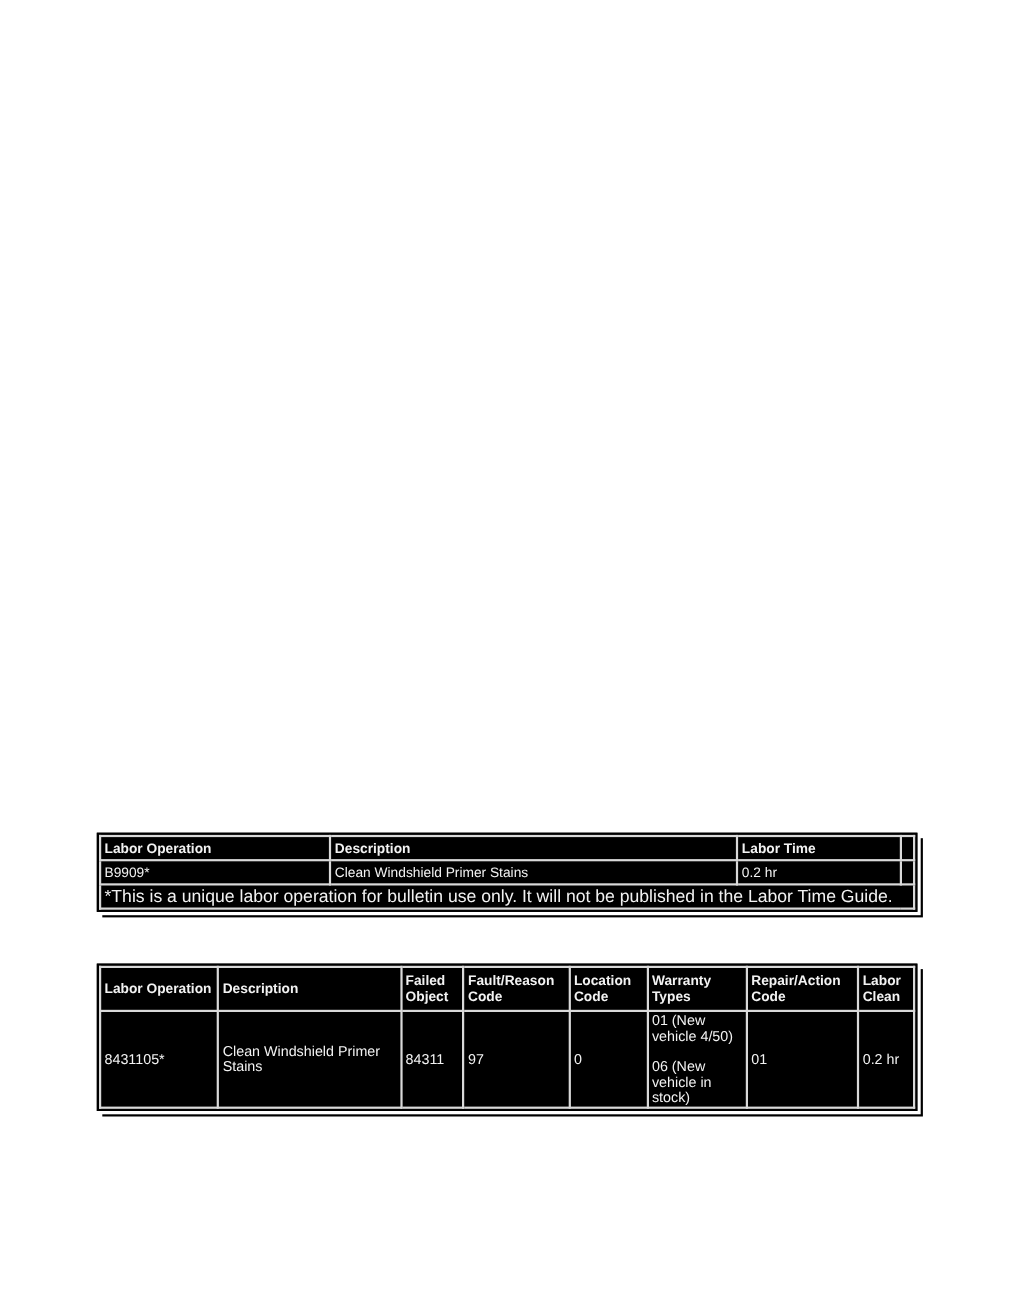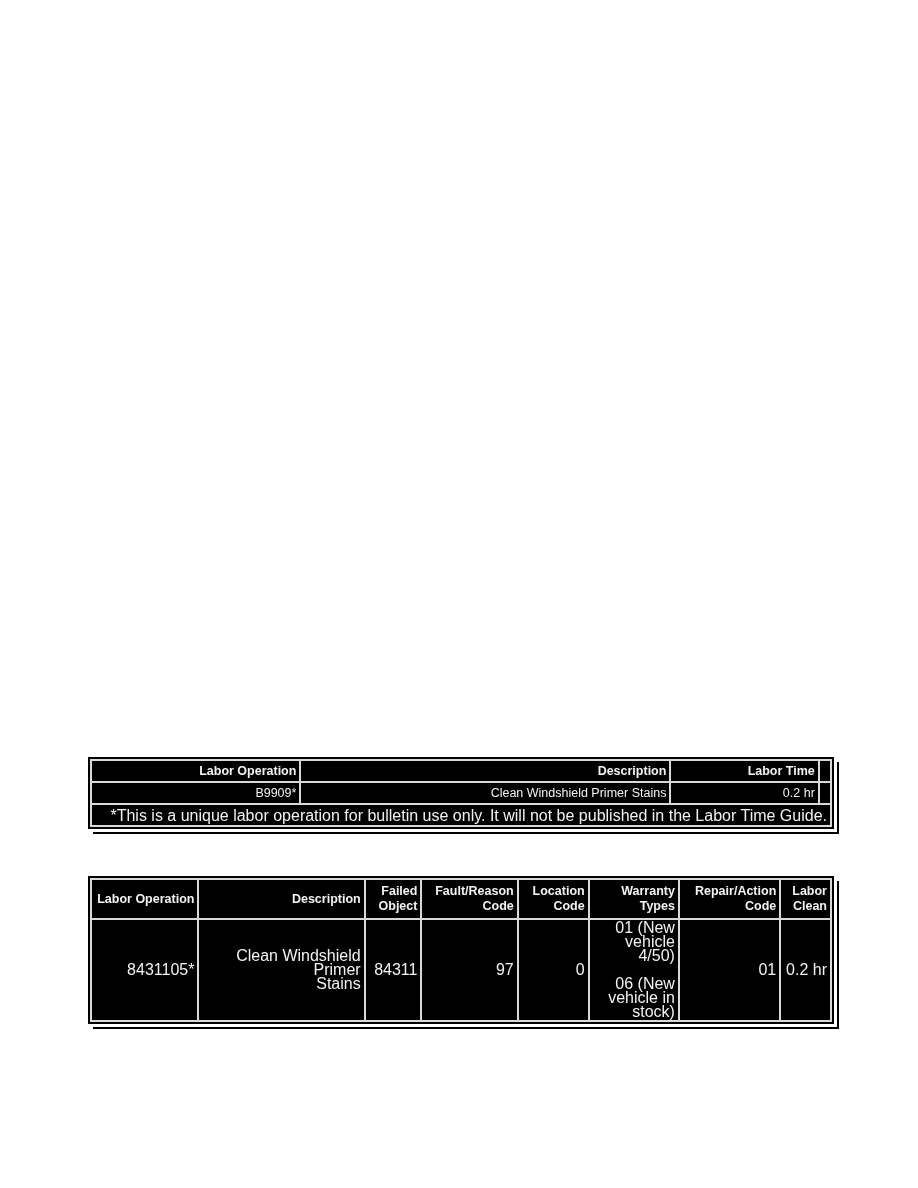--- a/index.html
+++ b/index.html
@@ -30,37 +30,37 @@
   table.scan {
     border-collapse: collapse;
     table-layout: fixed;
     width: 100%;
     background: #000000;
     color: #f2f2f2;
   }
   table.scan th,
   table.scan td {
     border: 2px solid #d9d9d9;
-    text-align: right;
+    text-align: left;
     vertical-align: middle;
     padding: 1px 3px;
     overflow: hidden;
   }
   table.scan th {
     font-weight: bold;
     font-size: 12.5px;
     line-height: 15px;
     white-space: pre-line;
   }
   .tbl-wrap-1 tr { height: 22px; }
   .tbl-wrap-1 td { font-size: 12.5px; margin-left: 20px; }
   .tbl-wrap-2 tr.hdr-row { height: 40px; }
   .tbl-wrap-2 tr.data-row { height: 81px; }
   .tbl-wrap-2 tr.foot-row { height: 39px; }
-  .tbl-wrap-2 td { font-size: 16px; line-height: 14px; }
+  .tbl-wrap-2 td { font-size: 13px; line-height: 14px; }
 
   td.multiline { white-space: pre-line; }
   td.footnote-cell {
     text-align: left;
     font-size: 16px;
     line-height: 15px;
     padding: 2px 4px;
     white-space: pre-line;
   }
 </style>

